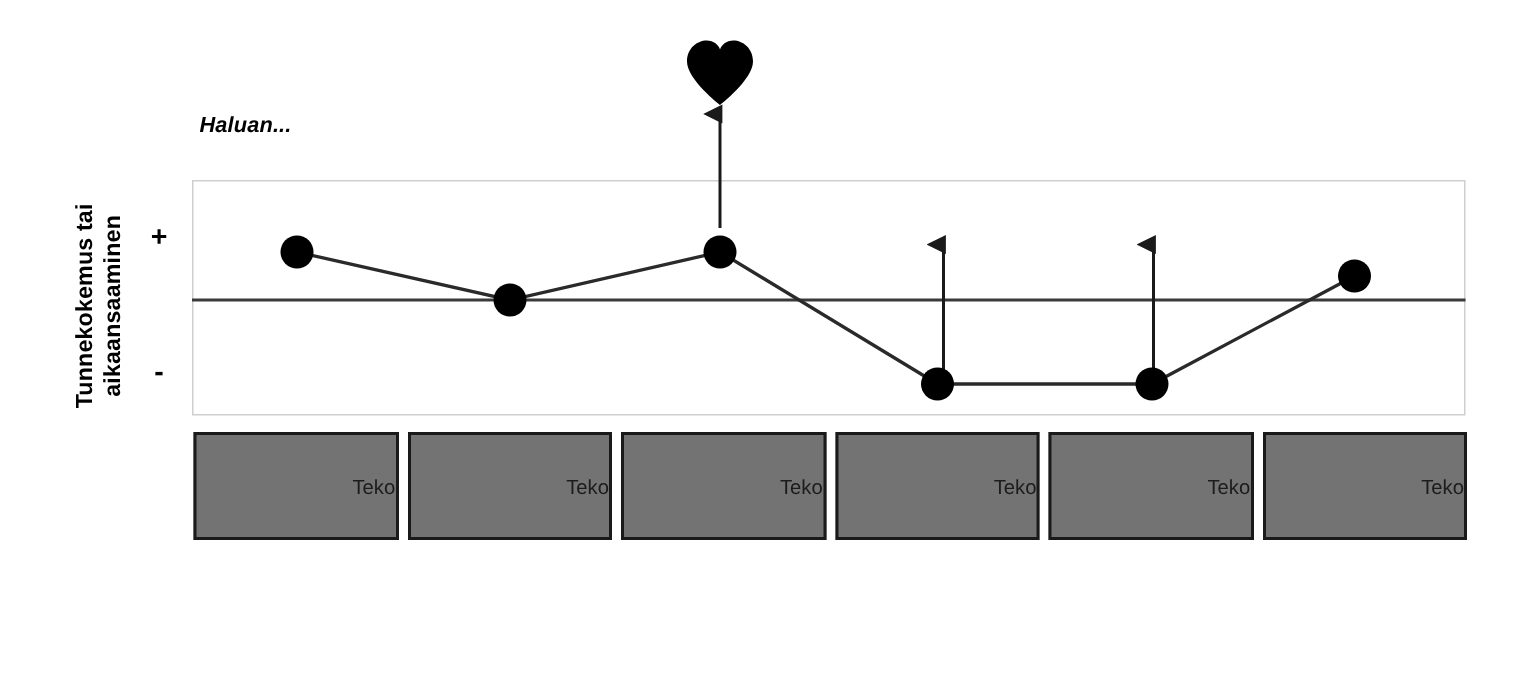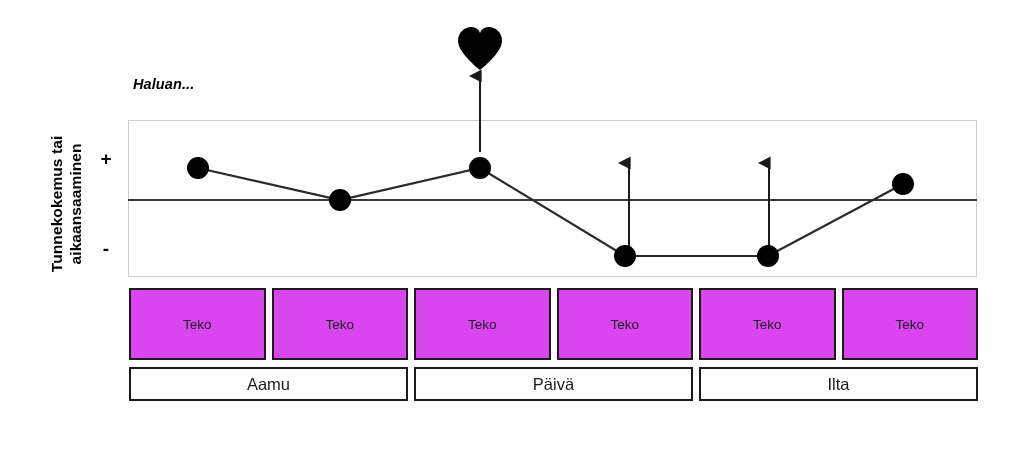--- a/index.html
+++ b/index.html
@@ -90,24 +90,24 @@
     left: 129px;
     top: 288px;
     width: 849px;
     height: 72px;
     display: flex;
   }
   .action-cell {
     flex: 1 1 0;
     border: 2.5px solid #1a1a1a;
     box-sizing: border-box;
-    background: #d946ef;
+    background: #737373;
     display: flex;
     align-items: center;
-    justify-content: center;
+    justify-content: flex-end;
     font-size: 13.5px;
     color: #1c1c1c;
     margin-right: 6px;
   }
   .action-cell:last-child { margin-right: 0; }
 
   
   .group-row {
     position: absolute;
     left: 129px;
@@ -197,25 +197,14 @@
       <span>Teko</span>
     </div>
     <div class="action-cell">
       <span>Teko</span>
     </div>
     <div class="action-cell">
       <span>Teko</span>
     </div>
   </div>
 
-  <div class="group-row">
-    <div class="group-cell group-span-2">
-      <span>Aamu</span>
-    </div>
-    <div class="group-cell group-span-2">
-      <span>Päivä</span>
-    </div>
-    <div class="group-cell group-span-2b">
-      <span>Ilta</span>
-    </div>
-  </div>
 
 </div>
 
 </body></html>

